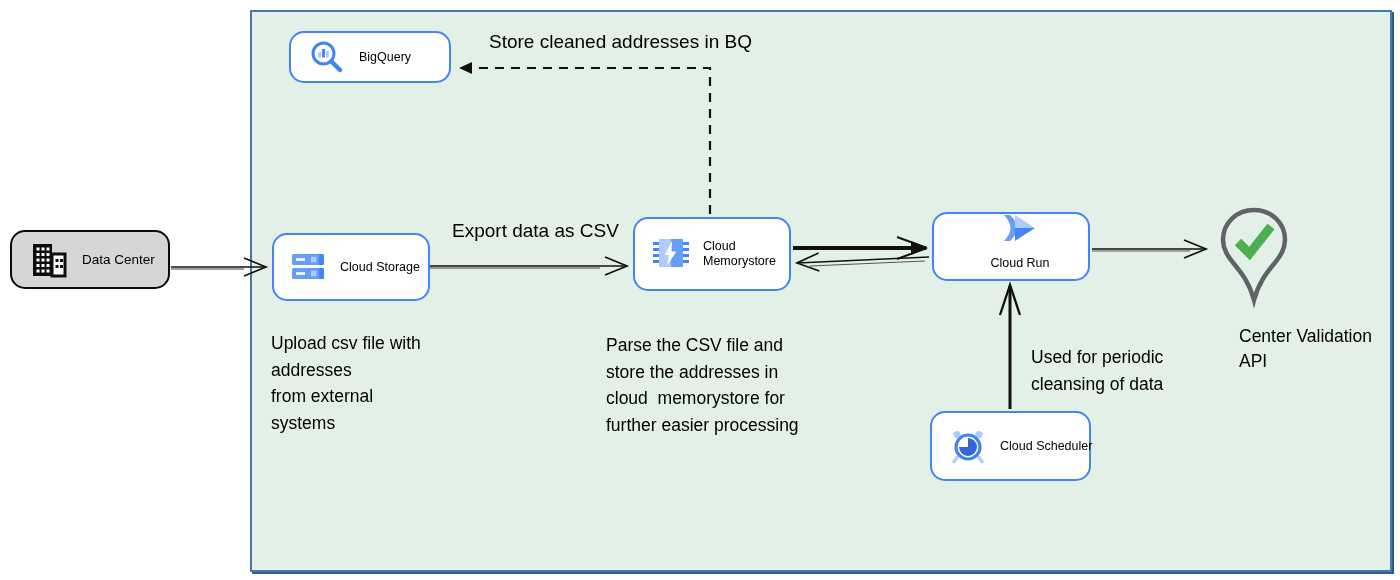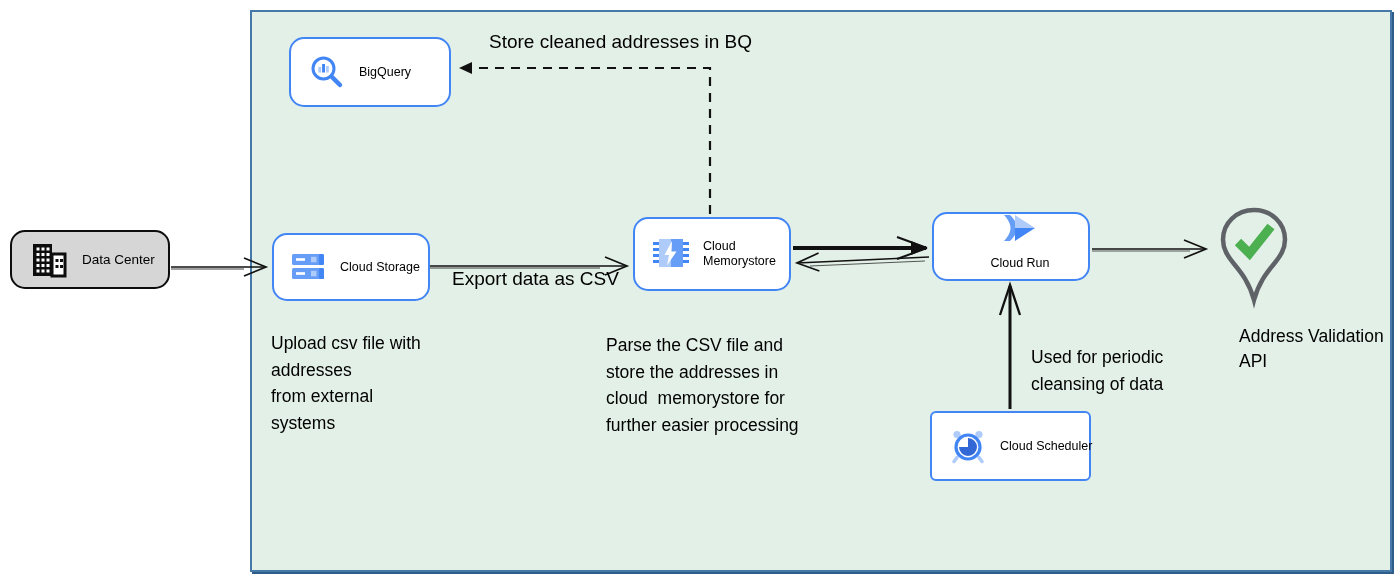--- a/index.html
+++ b/index.html
@@ -80,21 +80,21 @@
       <g class="ink">
         <rect x="25.5" y="17" width="3" height="3"></rect>
           <rect x="30" y="17" width="3" height="3"></rect>
         <rect x="25.5" y="23" width="3" height="3"></rect>
           <rect x="30" y="23" width="3" height="3"></rect>
       </g>
     </svg>
     <span class="node-label">Data Center</span>
   </div>
 
-  <div class="node" id="node-bigquery" style="left:289px;top:37px;width:162px;height:70px;">
+  <div class="node" id="node-bigquery" style="left:289px;top:31px;width:162px;height:52px;">
     <svg class="icon" width="36" height="36" viewBox="0 0 36 36">
       <circle class="stroke-dark" cx="14.5" cy="14.5" r="10.5" stroke-width="3"></circle>
       <path class="stroke-dark" d="M22.5,22.5 L31,31" stroke-width="4.5" stroke-linecap="round"></path>
       <rect class="fill-light" x="9.3" y="13" width="2.9" height="5.5"></rect>
       <rect class="fill-dark" x="13.1" y="10" width="2.9" height="8.5"></rect>
       <rect class="fill-light" x="16.9" y="12" width="2.9" height="6.5"></rect>
     </svg>
     <span class="node-label">BigQuery</span>
   </div>
 
@@ -137,21 +137,21 @@
 
   <div class="node" id="node-run" style="left:932px;top:212px;width:158px;height:69px;flex-direction:column;">
     <svg class="icon" width="36" height="28" viewBox="0 0 36 28">
       <path class="fill-mid" d="M2,1 L8,1 C13,6 15,10 15,14 C15,18 13,22 8,27 L2,27 C6.5,22 8.5,18 8.5,14 C8.5,10 6.5,6 2,1 Z"></path>
       <polygon class="fill-light" points="13,1 33,14 13,14"></polygon>
       <polygon class="fill-dark" points="13,14 33,14 13,27"></polygon>
     </svg>
     <span class="node-label">Cloud Run</span>
   </div>
 
-  <div class="node" id="node-scheduler" style="left:930px;top:411px;width:161px;height:70px;border-radius:6px;">
+  <div class="node" id="node-scheduler" style="left:930px;top:411px;width:161px;height:70px;">
     <svg class="icon" width="36" height="36" viewBox="0 0 36 36">
       <circle class="fill-light" cx="7" cy="6.5" r="3.6"></circle>
       <circle class="fill-light" cx="29" cy="6.5" r="3.6"></circle>
       <path class="stroke-light" d="M7,29.5 L4,33.5" stroke-width="3.5" stroke-linecap="round"></path>
       <path class="stroke-light" d="M29,29.5 L32,33.5" stroke-width="3.5" stroke-linecap="round"></path>
       <circle class="stroke-dark" cx="18" cy="19" r="12" stroke-width="3.2" fill="#fff"></circle>
       <path class="fill-deep" d="M18,19 L18,10 A9,9 0 1 1 9,19 Z"></path>
     </svg>
     <span class="node-label">Cloud Scheduler</span>
   </div>
@@ -204,31 +204,31 @@
     </g>
 
     <g transform="translate(1219,206)">
       <path class="pin-outline" stroke-width="4.5" d="M35,94 C30.5,77 22.5,67 15.5,58.5 C8.5,50 4,43 4,33.5 C4,17 17.5,4 35,4 C52.5,4 66,17 66,33.5 C66,43 61.5,50 54.5,58.5 C47.5,67 39.5,77 35,94 Z"></path>
       <path class="check" stroke-width="9" d="M19,36 L30.5,47.5 L52,20.5"></path>
     </g>
   </svg>
 
   <div class="note note-big" style="left:489px;top:30px;">Store cleaned addresses in BQ</div>
 
-  <div class="note note-big" style="left:452px;top:219px;margin-top:48px;">Export data as CSV</div>
+  <div class="note note-big" style="left:452px;top:219px;">Export data as CSV</div>
 
   <div class="note note-med" style="left:271px;top:330px;">Upload csv file with
 addresses
 from external
 systems</div>
 
   <div class="note note-med" style="left:606px;top:332px;">Parse the CSV file and
 store the addresses in
 cloud  memorystore for
 further easier processing</div>
 
   <div class="note note-med" style="left:1031px;top:344px;">Used for periodic
 cleansing of data</div>
 
-  <div class="note" id="note-address" style="left:1239px;top:324px;">Address Validation
+  <div class="note" id="note-address" style="left:1239px;top:324px;">Center Validation
 API</div>
 
 </div>
 
 </body></html>

